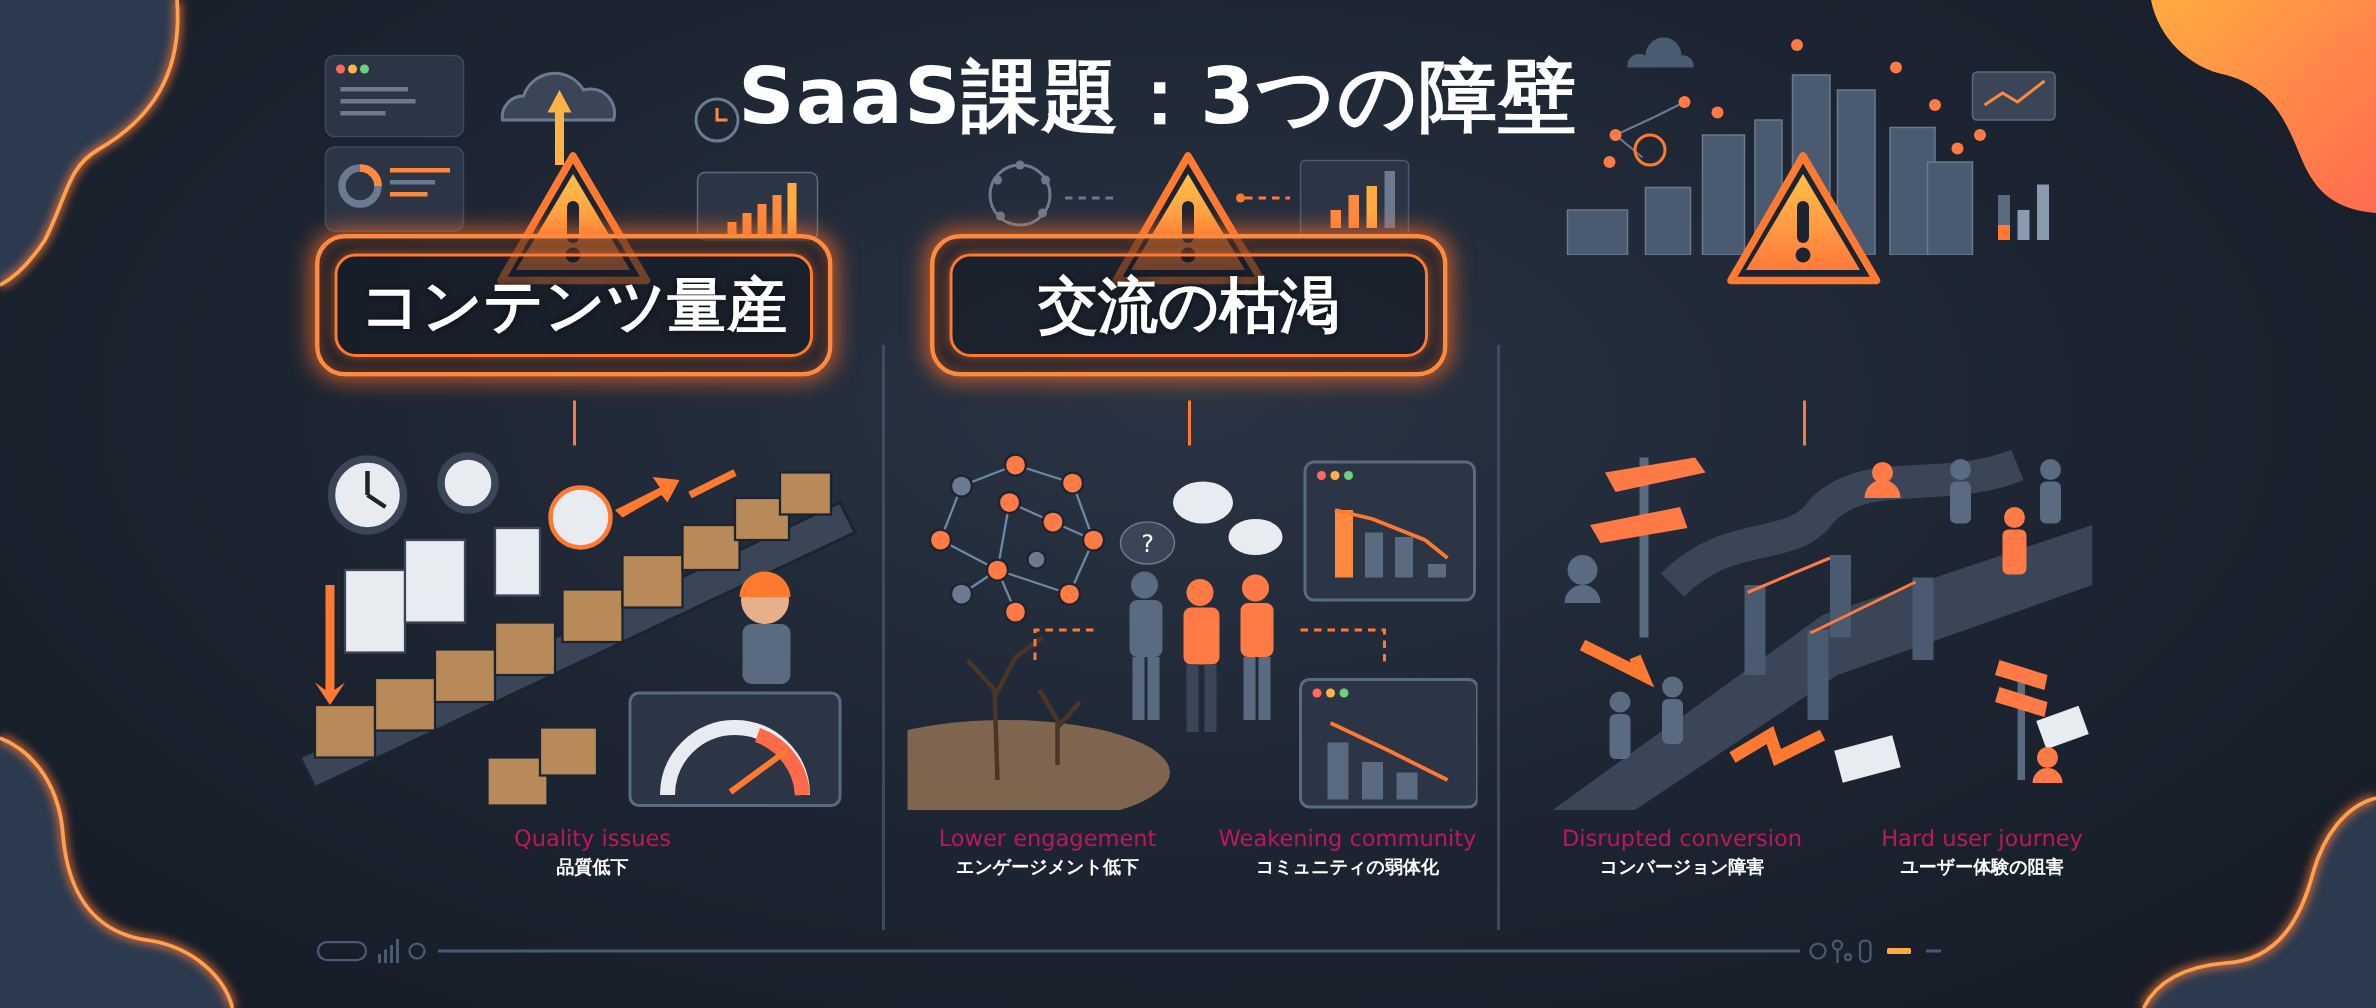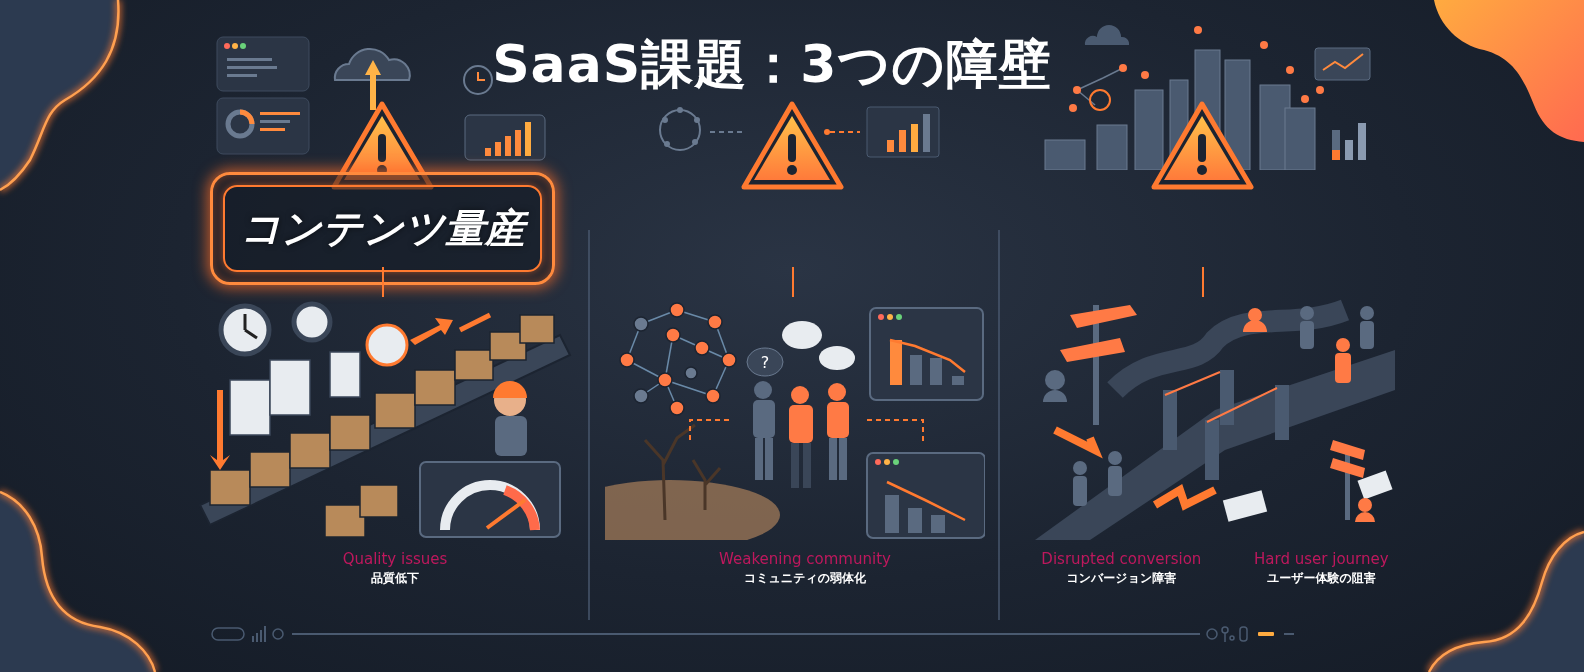--- a/index.html
+++ b/index.html
@@ -15,25 +15,24 @@
     position: absolute; left: 0; width: 1544px; top: 30px;
     text-align: center; font-size: 52px; font-weight: bold; letter-spacing: 1px;
     color: #ffffff;
   }
   .panel { position: absolute; top: 20px; width: 400px; height: 600px; }
   .panel.p1 { left: 195px; }
   .panel.p2 { left: 605px; }
   .panel.p3 { left: 1015px; }
   .divider { position: absolute; top: 230px; width: 2px; height: 390px; background: #4a5a70; opacity: .7; }
   .banner {
-    position: absolute; left: 15px; top: 152px; width: 345px; height: 113px;
+    position: absolute; left: 15px; top: 136px; width: 345px; height: 95px;
     border: 3px solid #ff8a3d; border-radius: 20px;
     box-shadow: 0 0 14px 3px rgba(255,110,40,.7), inset 0 0 12px rgba(255,110,40,.45);
     background: rgba(20,26,36,.6);
-    font-style: italic;
   }
   .banner-inner {
     position: absolute; left: 10px; top: 10px; right: 10px; bottom: 10px;
     border: 2px solid #ff7a30; border-radius: 14px;
     box-shadow: 0 0 8px rgba(255,110,40,.6);
     display: flex; align-items: center; justify-content: center;
   }
   .banner-text {
     font-size: 40px; font-weight: bold; color: #ffffff;
     text-shadow: 0 0 6px rgba(0,0,0,.6);
@@ -209,20 +208,25 @@
         <linearGradient id="wg2" x1="0" y1="0" x2="0" y2="1">
           <stop offset="0" stop-color="#ffc04a"></stop>
           <stop offset="1" stop-color="#ff7a3a"></stop>
         </linearGradient>
       </defs>
     <path d="M52,4 L101,87 L4,87 Z" fill="#1c2431" stroke="#ff7a30" stroke-width="5" stroke-linejoin="round"></path>
     <path d="M52,16 L90,80 L14,80 Z" fill="url(#wg2)"></path>
     <rect x="48" y="34" width="8" height="28" rx="4" fill="#1c2431"></rect>
       <circle cx="52" cy="70" r="5" fill="#1c2431"></circle>
   </svg>
+  <div class="banner">
+    <div class="banner-inner">
+        <span class="banner-text">交流の枯渇</span>
+      </div>
+  </div>
   <div class="connector"></div>
   <svg class="illus" viewBox="0 0 380 250">
     <g stroke="#6a8aa8" stroke-width="1.5">
       <line x1="72" y1="20" x2="110" y2="32"></line>
         <line x1="36" y1="34" x2="72" y2="20"></line>
         <line x1="22" y1="70" x2="36" y2="34"></line>
         <line x1="22" y1="70" x2="60" y2="90"></line>
       <line x1="60" y1="90" x2="68" y2="45"></line>
         <line x1="68" y1="45" x2="97" y2="58"></line>
         <line x1="97" y1="58" x2="124" y2="70"></line>
@@ -291,20 +295,24 @@
       <circle cx="282" cy="172" r="3" fill="#ffb347"></circle>
       <circle cx="291" cy="172" r="3" fill="#6ad27a"></circle>
     <rect x="280" y="205" width="14" height="38" fill="#5a6a80"></rect>
       <rect x="303" y="218" width="14" height="25" fill="#5a6a80"></rect>
       <rect x="326" y="225" width="14" height="18" fill="#5a6a80"></rect>
     <path d="M282,192 L320,210 L360,230" stroke="#ff7a30" stroke-width="2.5" fill="none"></path>
     <path d="M85,150 L85,130 L128,130 M262,130 L318,130 L318,155" stroke="#ff7a30" stroke-width="2" stroke-dasharray="5,4" fill="none"></path>
   </svg>
   <div class="captions">
     <div>
+      <div class="cap-en">Lower engagement</div>
+      <div class="cap-ja">エンゲージメント低下</div>
+    </div>
+    <div>
       <div class="cap-en">Weakening community</div>
       <div class="cap-ja">コミュニティの弱体化</div>
     </div>
   </div>
 </section>
 
 <section class="panel p3">
   <svg class="topdeco" viewBox="0 0 380 150">
     <path d="M70,25 a8,8 0 0 1 12,-8 a12,12 0 0 1 24,0 a7,7 0 0 1 8,8 z" fill="#4a5a70"></path>
     <g fill="#4a5a70" stroke="#6a7a90" stroke-width="1">

